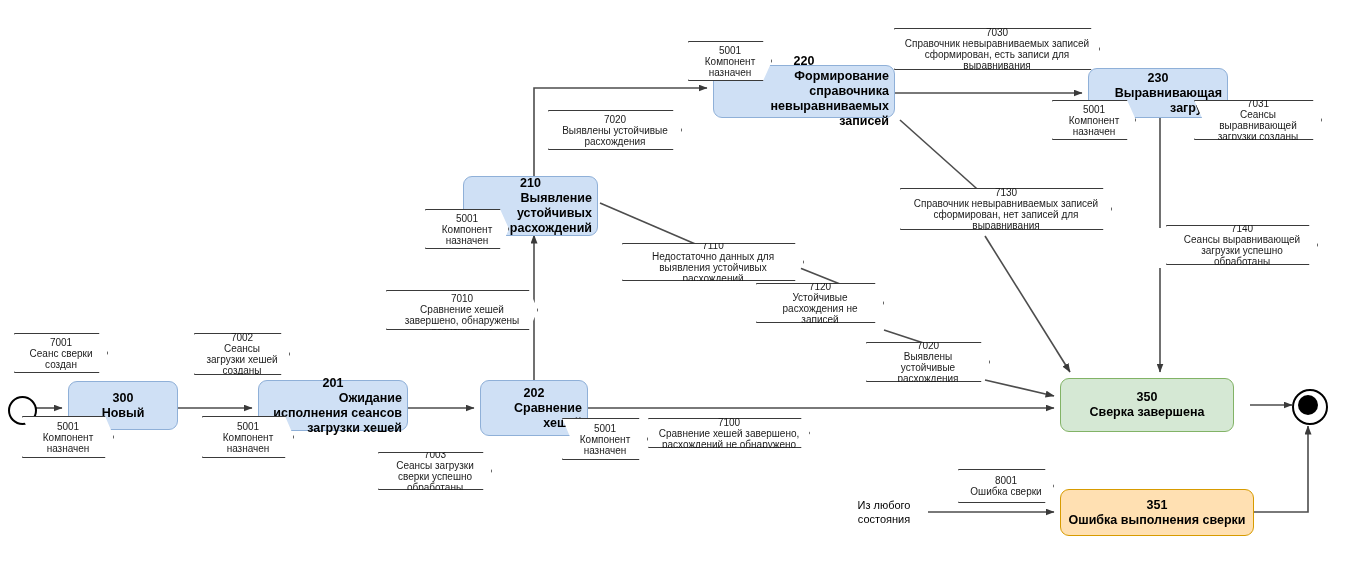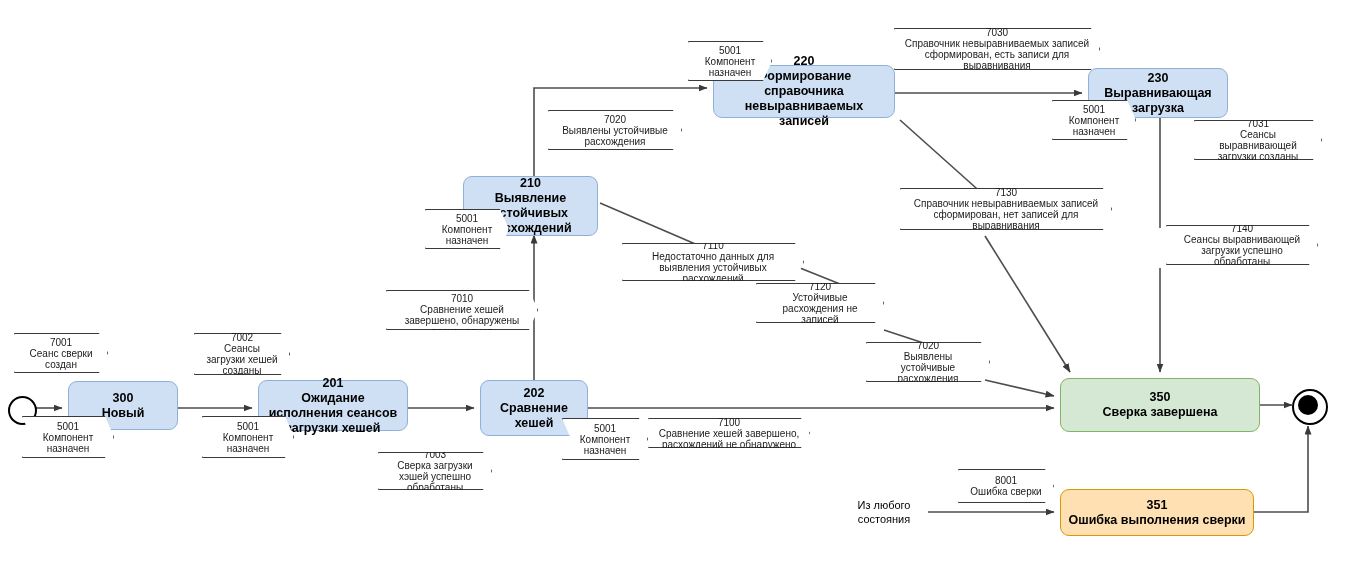--- a/index.html
+++ b/index.html
@@ -44,20 +44,21 @@
     font-weight: bold;
   }
   .state-node .st-name {
     display: block;
     font-weight: bold;
     padding: 0 5px;
   }
   .state-blue {
     background: #cfe0f5;
     border: 1px solid #8fb0d8;
+    text-align: right;
   }
   .state-green {
     background: #d5e8d4;
     border: 1px solid #82b366;
   }
   .state-orange {
     background: #ffe0b2;
     border: 1px solid #d79b00;
   }
   .event-label {
@@ -172,21 +173,21 @@
   <div class="state-node state-blue" style="left:713px; top:65px; width:182px; height:53px;">
     <span class="st-id">220</span>
     <span class="st-name">Формирование справочника невыравниваемых записей</span>
   </div>
 
   <div class="state-node state-blue" style="left:1088px; top:68px; width:140px; height:50px;">
     <span class="st-id">230</span>
     <span class="st-name">Выравнивающая загрузка</span>
   </div>
 
-  <div class="state-node state-green" style="left:1060px; top:378px; width:200px; height:54px;">
+  <div class="state-node state-green" style="left:1060px; top:378px; width:174px; height:54px;">
     <span class="st-id">350</span>
     <span class="st-name">Сверка завершена</span>
   </div>
 
   <div class="state-node state-orange" style="left:1060px; top:489px; width:194px; height:47px;">
     <span class="st-id">351</span>
     <span class="st-name">Ошибка выполнения сверки</span>
   </div>
 
   <div class="event-label" style="left:14px; top:333px; width:94px; height:40px;">
@@ -204,21 +205,21 @@
     <span class="ev-text">Сеансы загрузки хешей созданы</span>
   </div>
 
   <div class="event-label" style="left:202px; top:416px; width:92px; height:42px;">
     <span class="ev-code">5001</span>
     <span class="ev-text">Компонент назначен</span>
   </div>
 
   <div class="event-label" style="left:378px; top:452px; width:114px; height:38px;">
     <span class="ev-code">7003</span>
-    <span class="ev-text">Сверка загрузки хэшей успешно обработаны</span>
+    <span class="ev-text">Сеансы загрузки сверки успешно обработаны</span>
   </div>
 
   <div class="event-label" style="left:386px; top:290px; width:152px; height:40px;justify-content:space-between;">
     <span class="ev-code">7010</span>
     <span class="ev-text">Сравнение хешей завершено, обнаружены расхождения</span>
   </div>
 
   <div class="event-label" style="left:562px; top:418px; width:86px; height:42px;">
     <span class="ev-code">5001</span>
     <span class="ev-text">Компонент назначен</span>
@@ -267,21 +268,21 @@
   <div class="event-label" style="left:900px; top:188px; width:212px; height:42px;">
     <span class="ev-code">7130</span>
     <span class="ev-text">Справочник невыравниваемых записей сформирован, нет записей для выравнивания</span>
   </div>
 
   <div class="event-label" style="left:1052px; top:100px; width:84px; height:40px;">
     <span class="ev-code">5001</span>
     <span class="ev-text">Компонент назначен</span>
   </div>
 
-  <div class="event-label" style="left:1194px; top:100px; width:128px; height:40px;margin-top:20px;">
+  <div class="event-label" style="left:1194px; top:100px; width:128px; height:40px;">
     <span class="ev-code">7031</span>
     <span class="ev-text">Сеансы выравнивающей загрузки созданы</span>
   </div>
 
   <div class="event-label" style="left:1166px; top:225px; width:152px; height:40px;">
     <span class="ev-code">7140</span>
     <span class="ev-text">Сеансы выравнивающей загрузки успешно обработаны</span>
   </div>
 
   <div class="event-label" style="left:958px; top:469px; width:96px; height:34px;">

